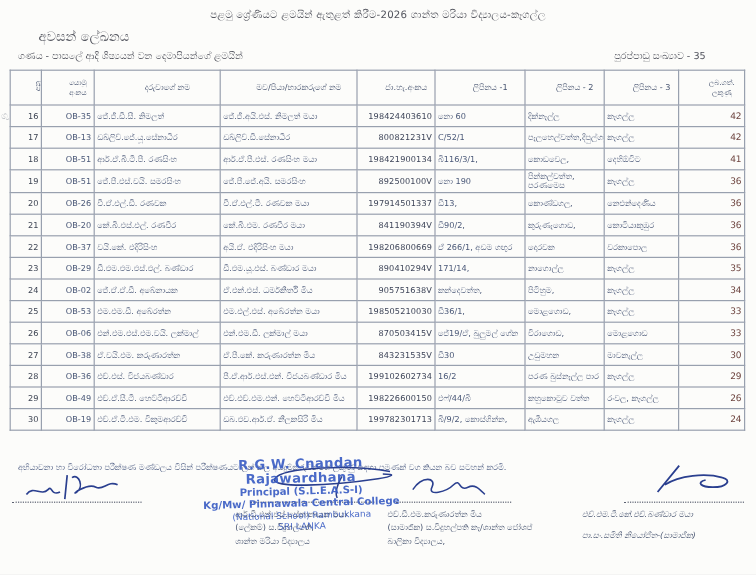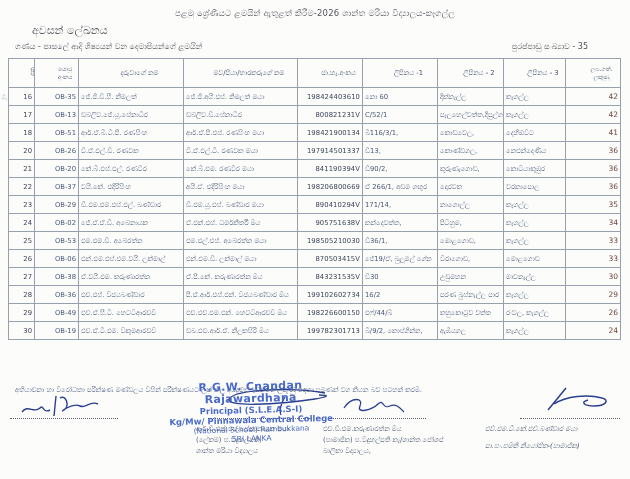--- a/index.html
+++ b/index.html
@@ -109,20 +109,31 @@
           <td class="c1">OB-51</td>
           <td class="c2">ආර්.ඒ.බී.ටී.පී. රණසිංහ</td>
           <td class="c3">ආර්.ඒ.පී.එස්. රණසිංහ මයා</td>
           <td class="c4">198421900134</td>
           <td class="c5">බී116/3/1,</td>
           <td class="c6">කොඩවෙල,</td>
           <td class="c7">දෙහිඕවිට</td>
           <td class="c8">41</td>
         </tr>
         <tr>
+          <td class="c0">19</td>
+          <td class="c1">OB-51</td>
+          <td class="c2">ජේ.පී.එස්.වයි. සමරසිංහ</td>
+          <td class="c3">ජේ.පී.ජේ.අයි. සමරසිංහ</td>
+          <td class="c4">892500100V</td>
+          <td class="c5">නො 190</td>
+          <td class="c6">පින්කල්වත්ත, පරණමෙස</td>
+          <td class="c7">කෑගල්ල</td>
+          <td class="c8">36</td>
+        </tr>
+        <tr>
           <td class="c0">20</td>
           <td class="c1">OB-26</td>
           <td class="c2">වී.ඒ.එල්.ඩී. රණවක</td>
           <td class="c3">වී.ඒ.එල්.ටී. රණවක මයා</td>
           <td class="c4">197914501337</td>
           <td class="c5">ඩී13,</td>
           <td class="c6">කොණ්ඩගල,</td>
           <td class="c7">නෙළුන්දෙණිය</td>
           <td class="c8">36</td>
         </tr>

